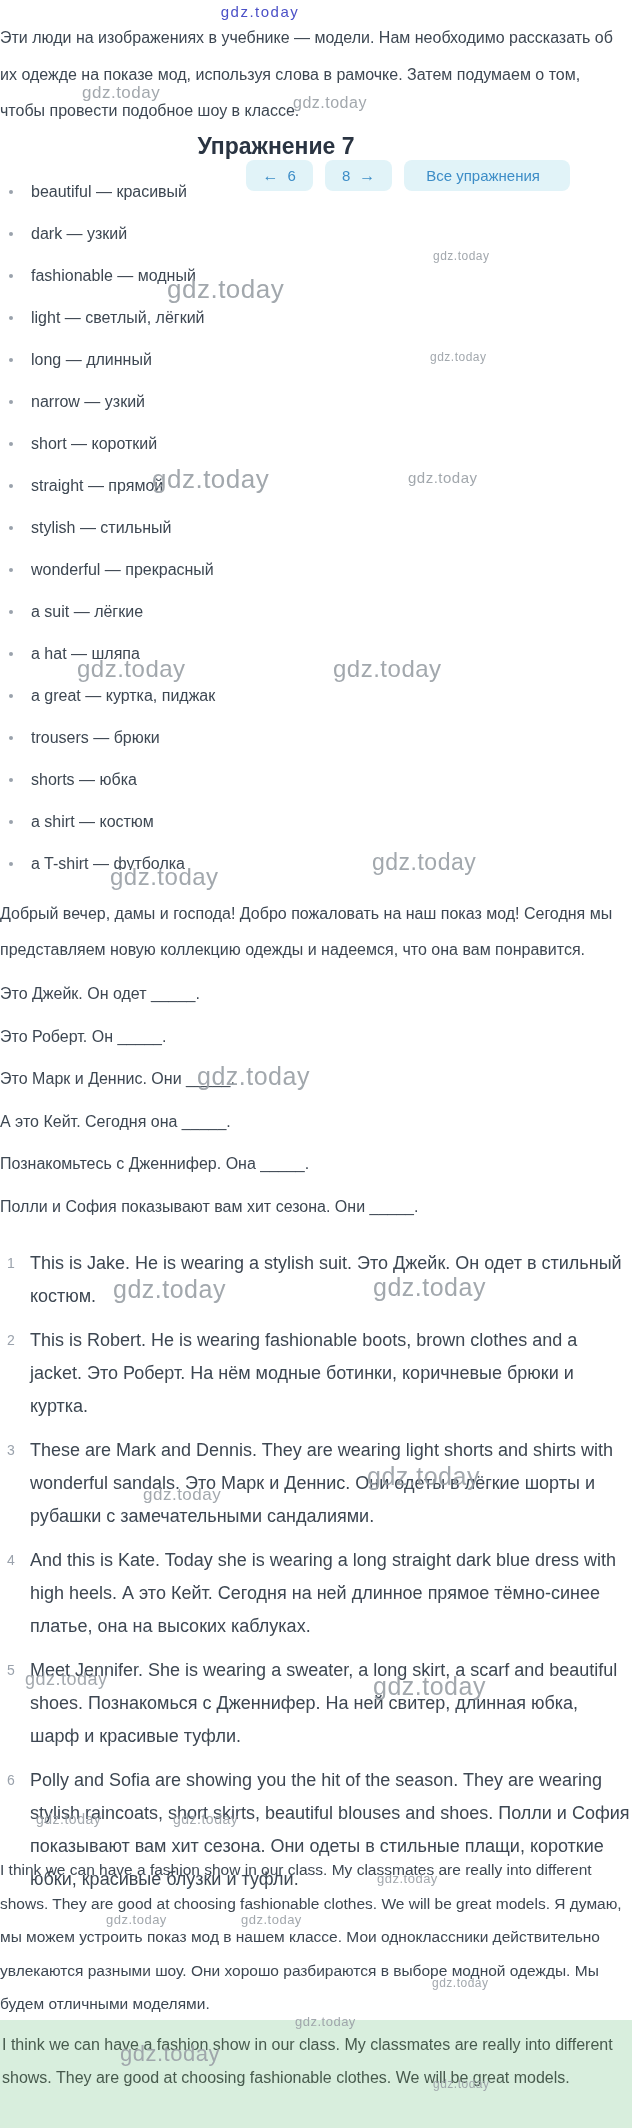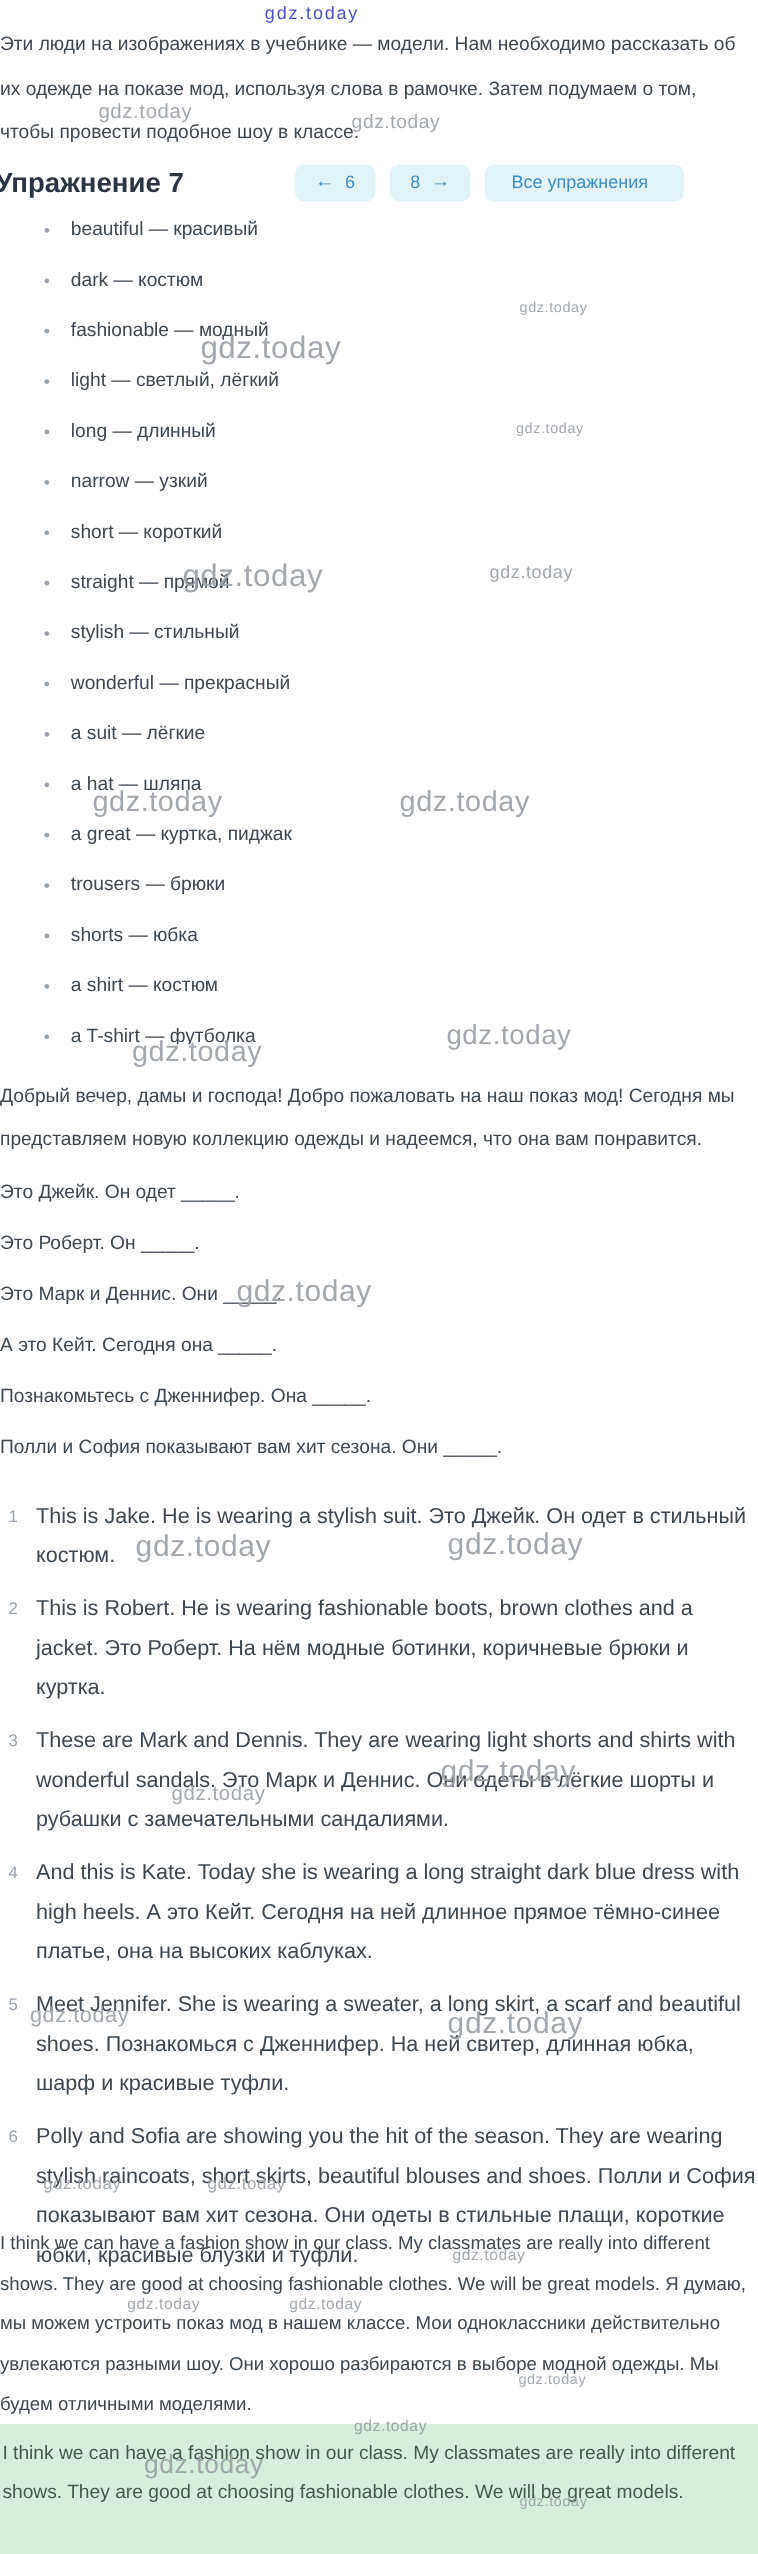--- a/index.html
+++ b/index.html
@@ -10,42 +10,42 @@
   .logo{
     position:absolute;top:3px;left:0;width:520px;text-align:center;
     color:#4b50c7;font-size:15px;letter-spacing:1.5px;
   }
   .intro{
     position:absolute;top:20px;left:0;width:628px;
     font-size:16px;line-height:36.5px;color:#3d4752;margin:0;
   }
   .header{
     position:absolute;top:133px;left:0;width:556px;height:38px;
-    display:flex;align-items:center;
+    display:flex;align-items:center;flex-direction:column;
   }
   .title{
     font-size:23px;font-weight:bold;color:#2a3442;margin-left:-4px;
     white-space:nowrap;
   }
   .nav{margin-left:auto;display:flex;gap:12px;align-items:center;}
   .btn{
     background:#e1f3f8;color:#3d8dc7;font-size:15px;height:31px;
     border-radius:8px;display:flex;align-items:center;gap:9px;
     padding:0 17px;border:none;cursor:pointer;white-space:nowrap;
     font-family:"Liberation Sans",sans-serif;
   }
   .btn .arrow{font-size:16px;}
   .btn-all{padding:0 30px 0 22px;margin-right:-14px;}
   .vocab{
     position:absolute;top:181px;left:0;width:632px;height:689px;overflow:hidden;
   }
   .vocab ul{list-style:none;margin:-10px 0 0 0;padding:0;}
   .vocab-item{
     height:42px;display:flex;align-items:center;
-    font-size:16px;color:#3d4752;margin-left:28px;
+    font-size:16px;color:#3d4752;
   }
   .bullet{
     width:4px;height:4px;border-radius:50%;background:#9aa2ac;
     margin:0 18px 0 9px;flex:none;
   }
   .announcer{
     position:absolute;top:896px;left:0;width:632px;margin:0;
     font-size:16px;line-height:36px;color:#3d4752;
   }
   .prompts{position:absolute;top:973px;left:0;width:632px;}
@@ -100,21 +100,21 @@
 
 <div class="vocab">
   <ul id="vocab-list">
   <li class="vocab-item">
     <span class="bullet"></span>
     <span>beautiful — красивый</span>
   </li>
 
   <li class="vocab-item">
     <span class="bullet"></span>
-    <span>dark — костюм</span>
+    <span>dark — узкий</span>
   </li>
 
   <li class="vocab-item">
     <span class="bullet"></span>
     <span>fashionable — модный</span>
   </li>
 
   <li class="vocab-item">
     <span class="bullet"></span>
     <span>light — светлый, лёгкий</span>

